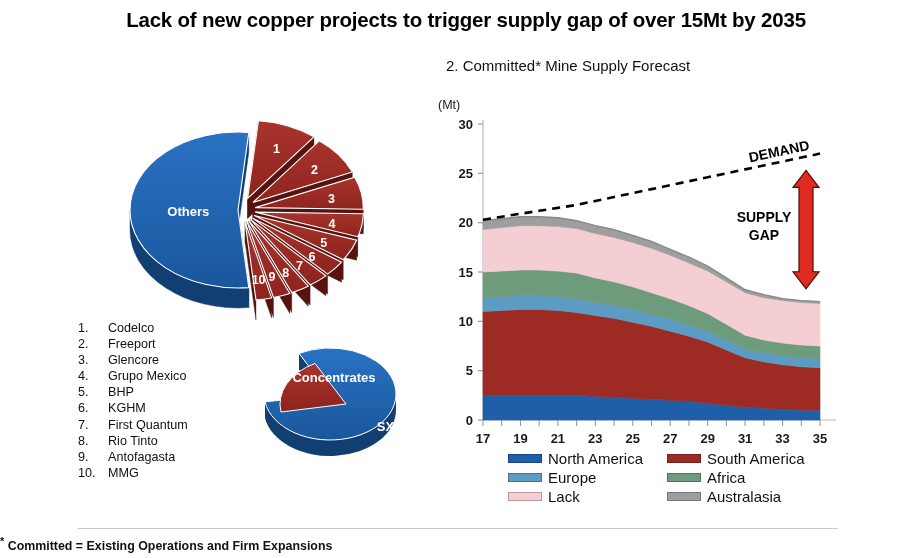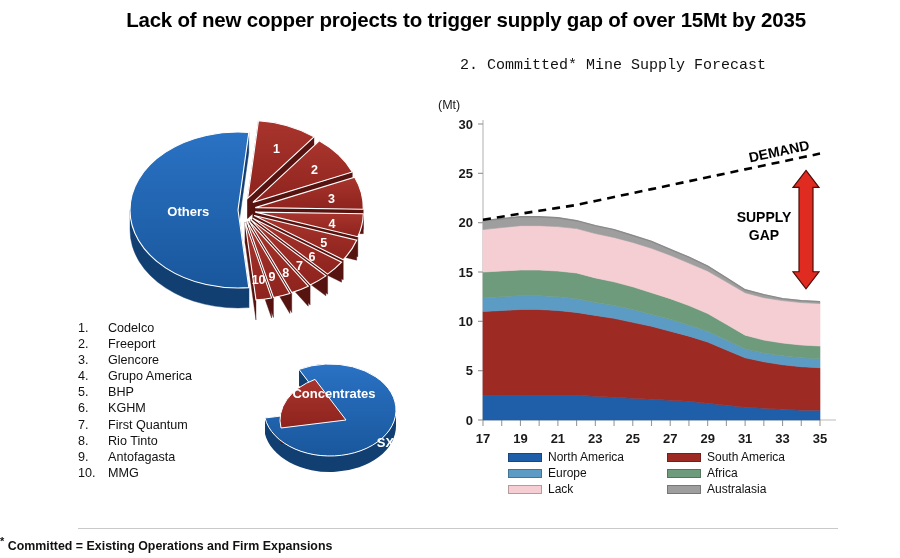--- a/index.html
+++ b/index.html
@@ -20,21 +20,21 @@
     font-size:20.5px; font-weight:bold; letter-spacing:-0.2px;
     color:#000;
     padding-left:32px;
   }
 
   .subtitle {
     position:absolute;
     font-size:15px; color:#111; font-weight:normal;
   }
   #sub-left  { left:78px;  top:57px; }
-  #sub-right { left:460px; top:57px;font-family:Liberation Mono, monospace; }
+  #sub-right { left:446px; top:57px; }
 
   
   #pie1 { position:absolute; left:85px; top:105px; width:340px; height:235px; }
   #pie1 svg, #pie2 svg, #areachart svg { display:block; overflow:visible; }
 
   .pielabel {
     fill:#ffffff; font-family:"Liberation Sans", sans-serif;
     font-weight:bold; font-size:13px;
     text-anchor:middle; dominant-baseline:middle;
     paint-order:stroke;
@@ -48,34 +48,34 @@
   
   #companylist {
     position:absolute; left:78px; top:320px;
     font-size:12.6px; line-height:16.1px; color:#111;
   }
   #companylist .row { display:flex; }
   #companylist .idx { width:30px; text-align:left; }
   #companylist .nm  { }
 
   
-  #pie2 { position:absolute; left:252px; top:352px; width:180px; height:130px; }
+  #pie2 { position:absolute; left:252px; top:336px; width:180px; height:130px; }
 
   
   #areachart { position:absolute; left:424px; top:92px; width:452px; height:345px; }
   .axlabel { font-family:"Liberation Sans", sans-serif; font-size:13px; font-weight:bold; fill:#1a1a1a; }
   .unitlabel { font-family:"Liberation Sans", sans-serif; font-size:12.5px; fill:#1a1a1a; }
   .annot { font-family:"Liberation Sans", sans-serif; font-size:14px; font-weight:bold; fill:#000; }
 
   
   #chartlegend {
     position:absolute; left:508px; top:450px; width:300px;
     display:grid; grid-template-columns:1fr 1fr;
     column-gap:18px; row-gap:2px;
-    font-size:12px; color:#111;
+    font-size:15px; color:#111;
   }
   #chartlegend .li { display:flex; align-items:center; gap:6px; }
   #chartlegend .sw { width:34px; height:9px; flex:none; border:1px solid rgba(0,0,0,.25); }
 
   
   #divider {
     position:absolute; left:78px; top:528px; width:760px; height:1px;
     background:#c9c9c9;
   }
   #footnote {
@@ -165,21 +165,21 @@
       <div class="row">
         <span class="idx">2.</span>
         <span class="nm">Freeport</span>
       </div>
       <div class="row">
         <span class="idx">3.</span>
         <span class="nm">Glencore</span>
       </div>
       <div class="row">
         <span class="idx">4.</span>
-        <span class="nm">Grupo America</span>
+        <span class="nm">Grupo Mexico</span>
       </div>
       <div class="row">
         <span class="idx">5.</span>
         <span class="nm">BHP</span>
       </div>
       <div class="row">
         <span class="idx">6.</span>
         <span class="nm">KGHM</span>
       </div>
       <div class="row">

